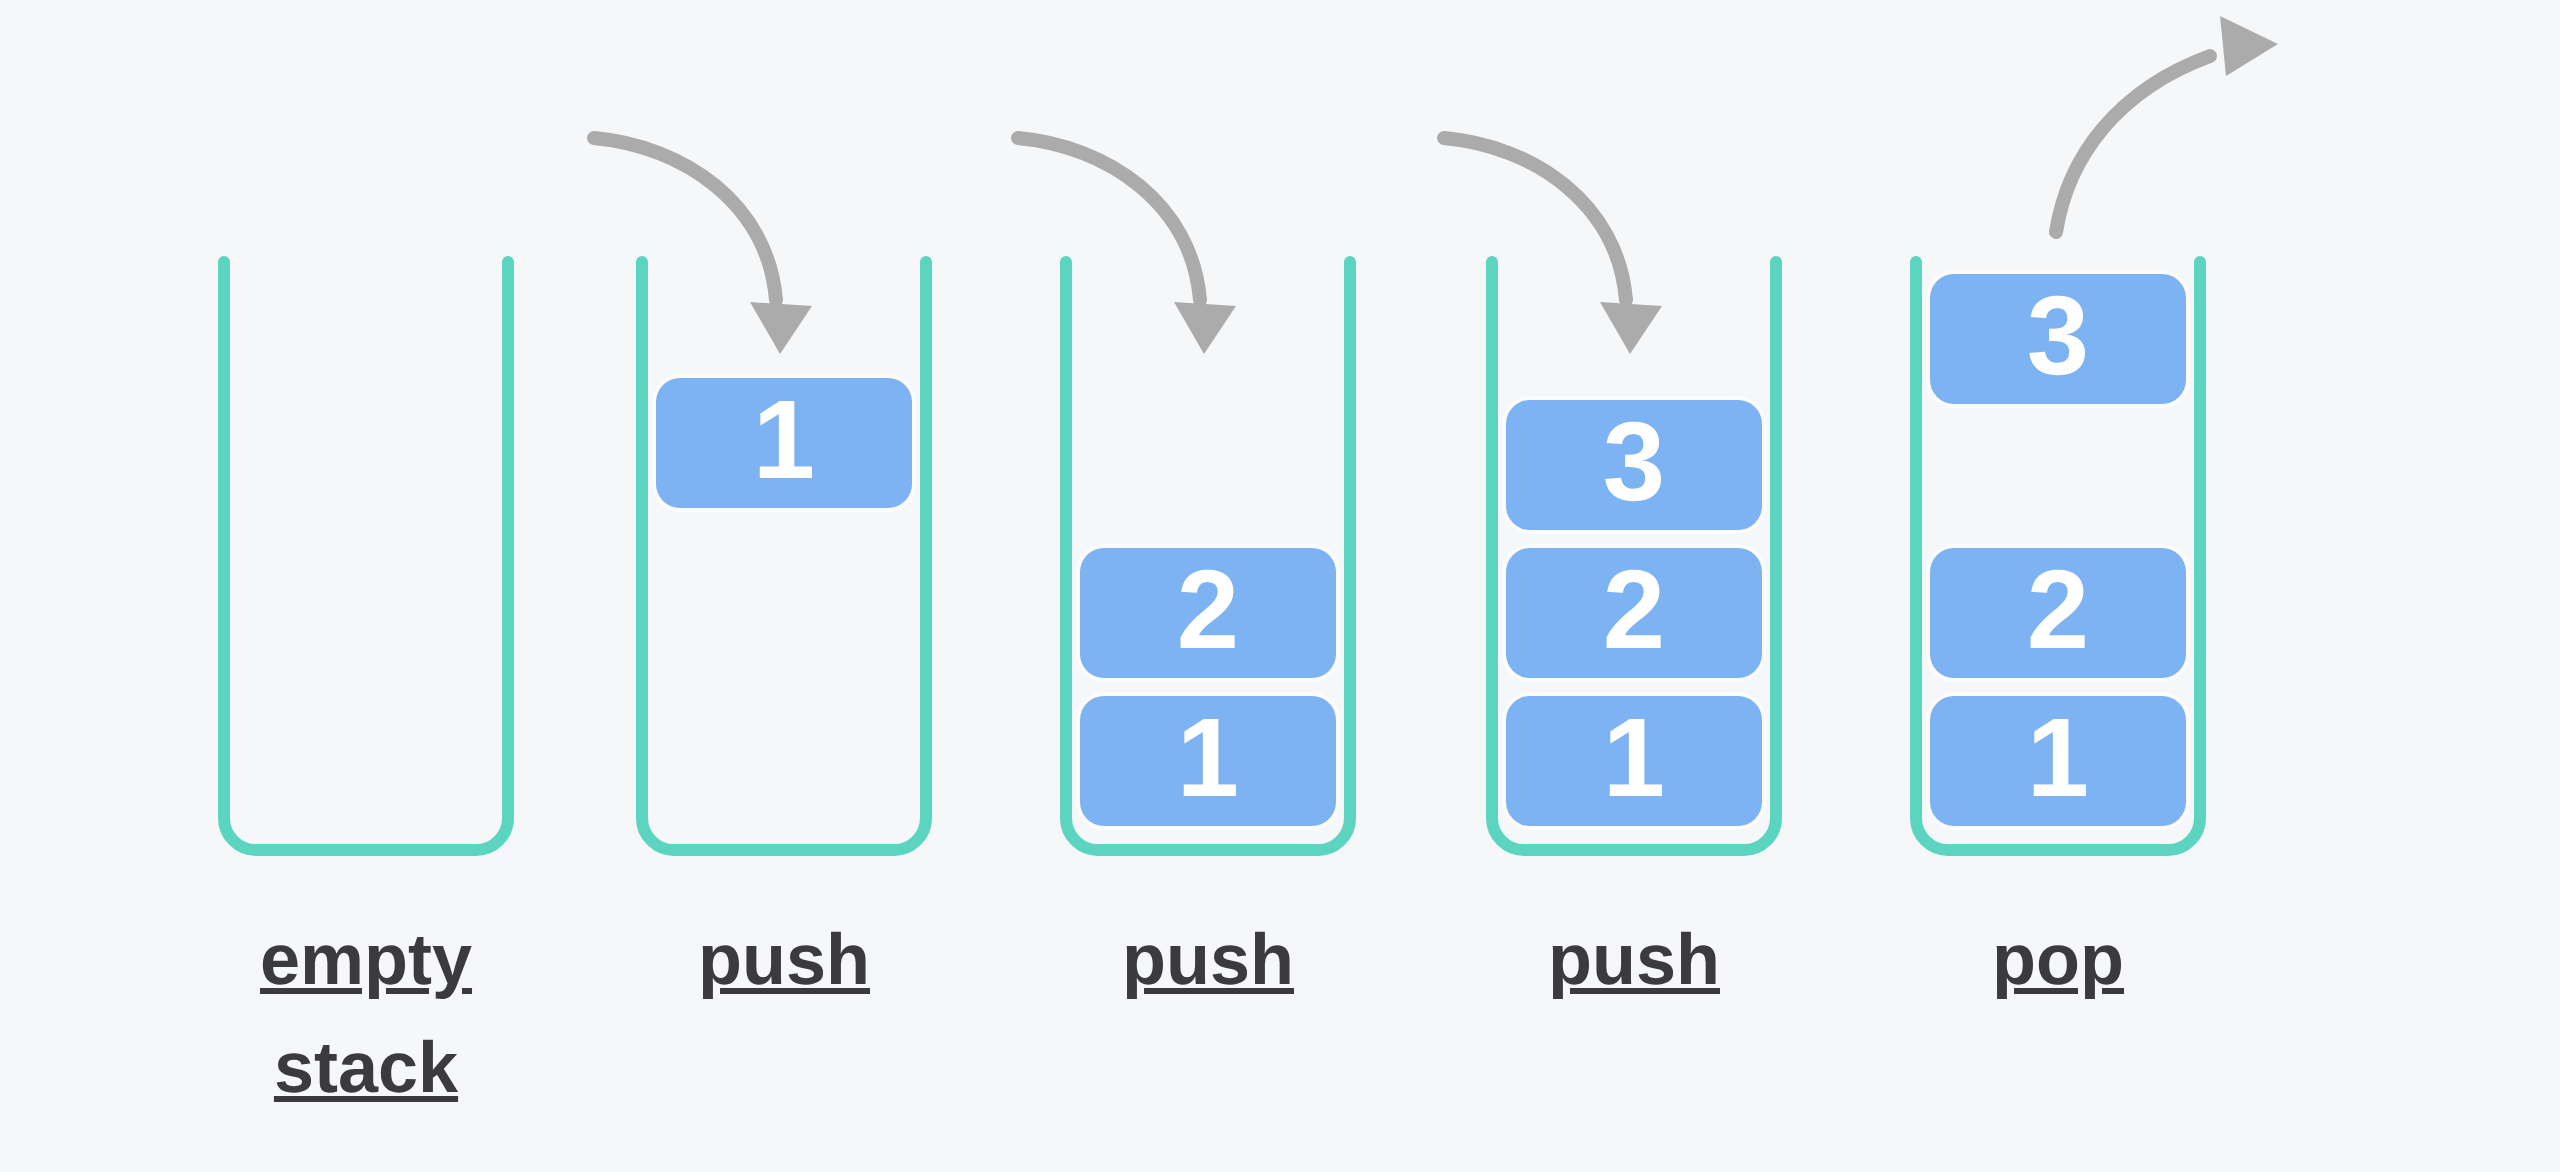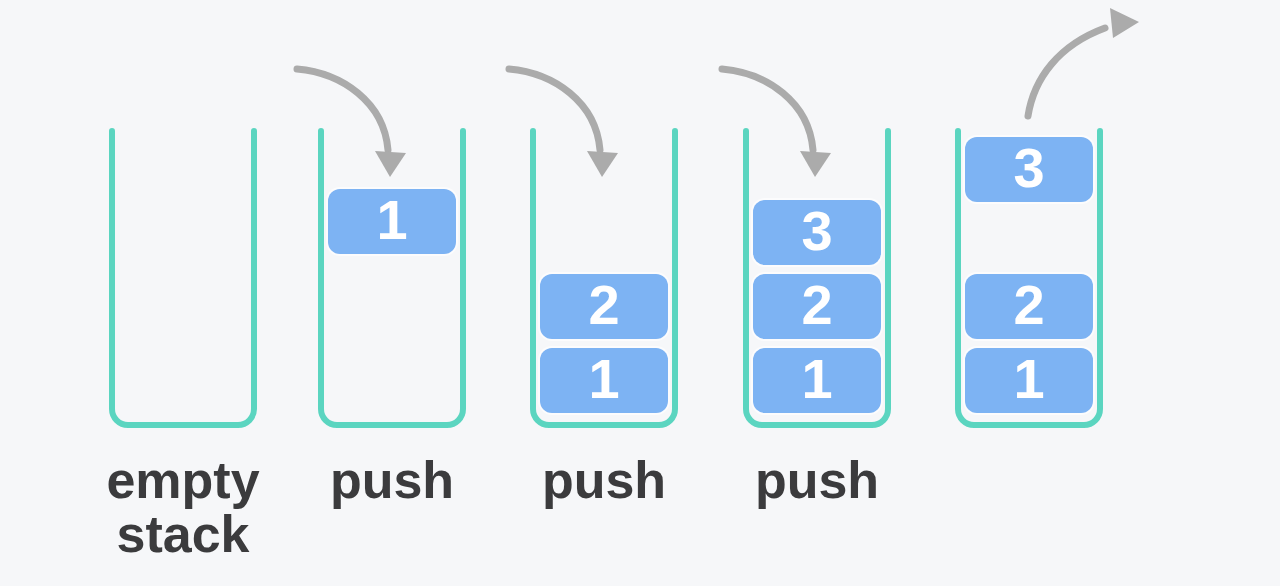--- a/index.html
+++ b/index.html
@@ -30,23 +30,24 @@
     font-size: 56px;
     font-weight: bold;
     line-height: 1;
     transform: translateY(-2px);
   }
   .frame-label {
     position: absolute;
     top: 453px;
     width: 200px;
     text-align: center;
-    font-size: 52px;
+    font-size: 36px;
     font-weight: bold;
     line-height: 54px;
+    text-decoration: underline;
   }
 </style>
 </head>
 <body>
 
 <div id="scene" style="background: rgb(246, 247, 249);">
   <svg id="overlay" xmlns="http://www.w3.org/2000/svg" viewBox="0 0 1280 586">
       <path d="M 112 131 L 112 409 A 16 16 0 0 0 128 425 L 238 425 A 16 16 0 0 0 254 409 L 254 131" fill="none" stroke="#5bd5c0" stroke-width="6" stroke-linecap="round"></path>
       <path d="M 321 131 L 321 409 A 16 16 0 0 0 337 425 L 447 425 A 16 16 0 0 0 463 409 L 463 131" fill="none" stroke="#5bd5c0" stroke-width="6" stroke-linecap="round"></path>
       <path d="M 297 69 C 342 73, 384 102, 388 150" fill="none" stroke="#ababab" stroke-width="7" stroke-linecap="round"></path>
@@ -85,13 +86,14 @@
     <div class="frame-label" style="left: 717px; color: rgb(59, 59, 61);">push</div>
     <div class="box" style="left: 965px; top: 137px; background: rgb(125, 179, 243);">
       <span style="color: rgb(255, 255, 255);">3</span>
     </div>
     <div class="box" style="left: 965px; top: 274px; background: rgb(125, 179, 243);">
       <span style="color: rgb(255, 255, 255);">2</span>
     </div>
     <div class="box" style="left: 965px; top: 348px; background: rgb(125, 179, 243);">
       <span style="color: rgb(255, 255, 255);">1</span>
     </div>
+    <div class="frame-label" style="left: 929px; color: rgb(59, 59, 61);">pop</div>
   </div>
 
 </body></html>

